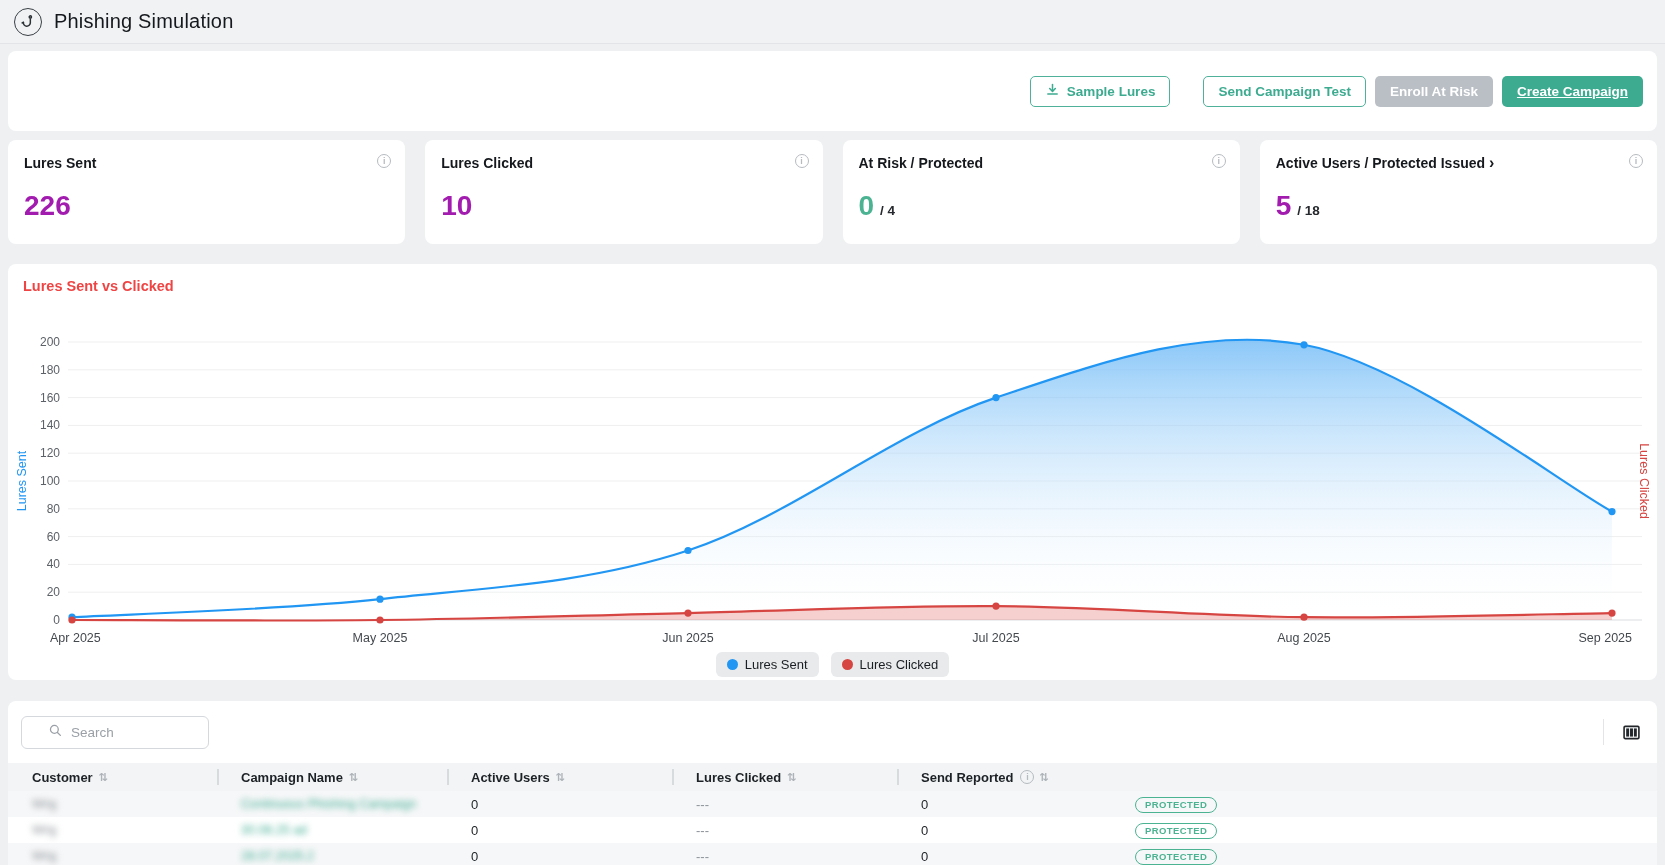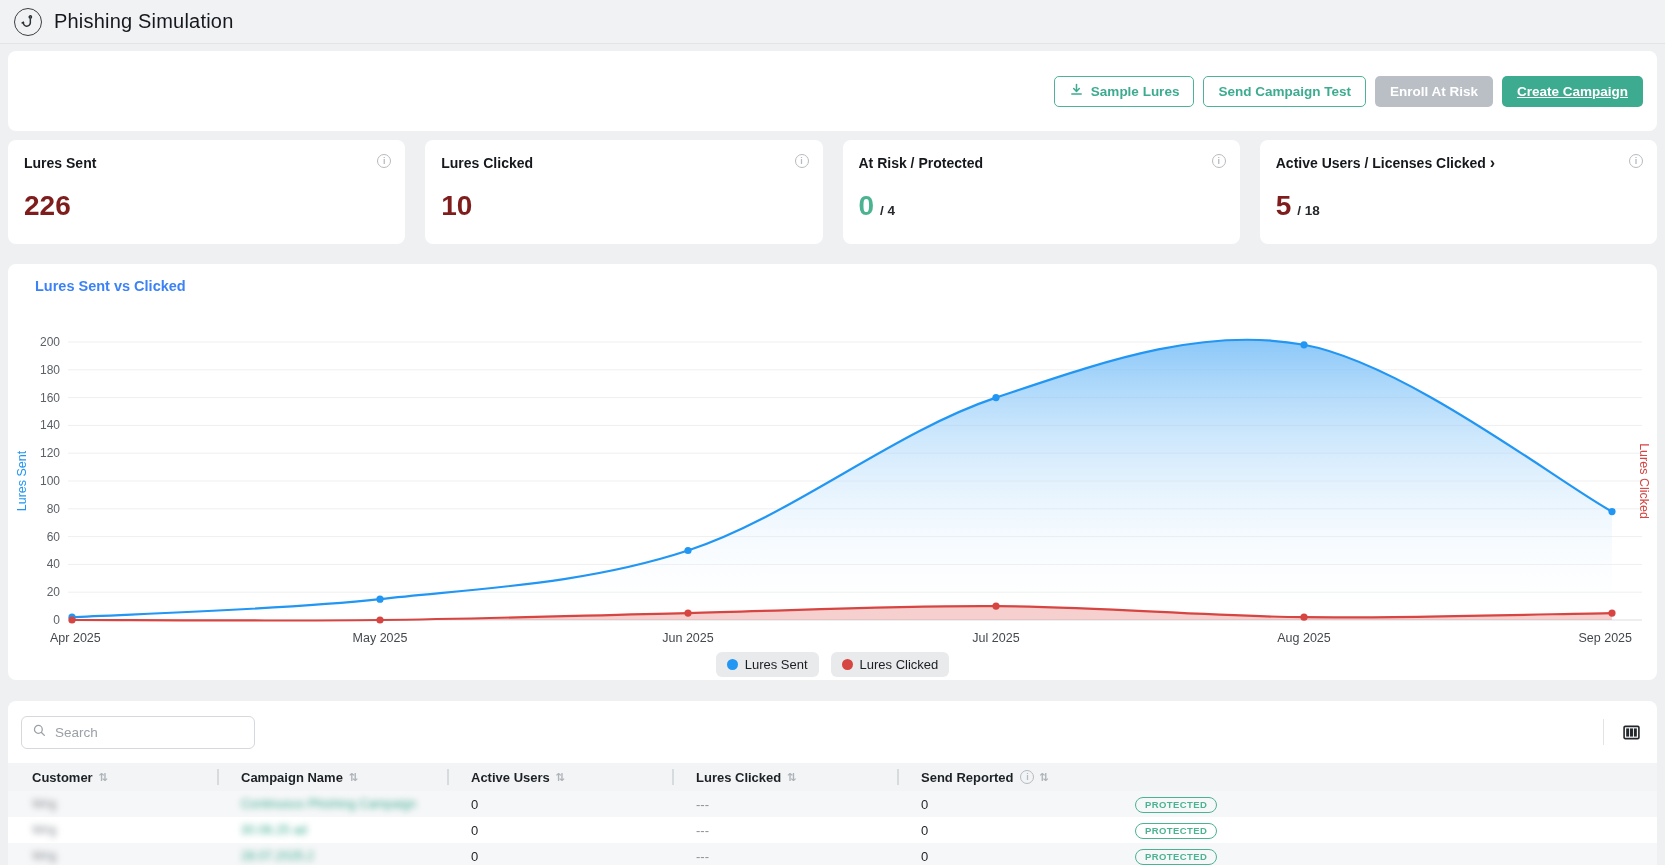--- a/index.html
+++ b/index.html
@@ -12,56 +12,56 @@
   .hook-badge { width:28px; height:28px; border:1.6px solid #3a4045; border-radius:50%;
     display:flex; align-items:center; justify-content:center; background:transparent; }
   .app-title { font-size:20px; font-weight:400; letter-spacing:.2px; color:#15181c; }
 
   
   .toolbar { margin:7px 8px 0 8px; background:#fff; border-radius:8px; height:80px;
     display:flex; align-items:center; justify-content:flex-end; gap:9px; padding:0 14px; }
   .btn { height:31px; padding:0 14px; border-radius:5px; font-size:13.5px; font-weight:700;
     display:inline-flex; align-items:center; gap:7px; cursor:pointer; border:1px solid transparent;
     background:#fff; white-space:nowrap; }
-  .btn.outline { border-color:#4fb199; color:#3dab90; }
+  .btn.outline { border-color:#4fb199; color:#3dab90;margin-left:24px; }
   .btn.disabled { background:#b9bfc5; color:#fff; }
   .btn.primary { background:#3dab90; color:#fff;text-decoration:underline; }
 
   
   .stats { display:flex; gap:20px; margin:9px 8px 0 8px; }
   .stat-card { flex:1; background:#fff; border-radius:8px; height:104px; padding:15px 16px;
     position:relative; }
   .stat-title-row { display:flex; align-items:center; gap:6px; }
   .stat-title { font-size:14px; font-weight:700; color:#15181c; }
   .stat-chevron { font-size:16px; font-weight:700; color:#15181c; margin-left:-2px; line-height:1; }
   .info-icon { position:absolute; top:14px; right:14px; width:14px; height:14px; border:1.2px solid #b6bbc0;
     border-radius:50%; color:#b6bbc0; font-size:9px; display:flex; align-items:center; justify-content:center;
     font-weight:700; cursor:pointer; }
   .stat-value-row { margin-top:19px; display:flex; align-items:baseline; gap:6px; }
-  .stat-value { font-size:28px; font-weight:700; color:#7f1d1d; }
+  .stat-value { font-size:28px; font-weight:700; color:#a21caf; }
   .stat-value.green { color:#4cb392; }
   .stat-suffix { font-size:13.5px; font-weight:600; color:#26292d; }
 
   
   .chart-card { margin:20px 8px 0 8px; background:#fff; border-radius:8px; height:416px; padding:14px 0 0 0; }
-  .chart-title { font-size:14.5px; font-weight:700; padding-left:27px; color:#3b82f6; }
+  .chart-title { font-size:14.5px; font-weight:700; padding-left:15px; color:#ef4444; }
   .chart-svg { display:block; width:1649px; height:352px; margin-top:4px; }
   .tick { font-size:12px; fill:#5c6167; }
   .xtick { font-size:12.5px; fill:#44494e; }
   .axlab { font-size:12.5px; }
   .legend { display:flex; justify-content:center; gap:12px; margin-top:2px; }
   .legend-pill { background:#e8eaec; border-radius:6px; padding:5px 11px; display:flex; align-items:center;
     gap:7px; font-size:13px; color:#1b1e22; cursor:pointer; }
   .legend-dot { width:11px; height:11px; border-radius:50%; }
 
   
   .table-card { margin:21px 8px 0 8px; background:#fff; border-radius:8px 8px 0 0; height:200px; position:relative; }
   .table-toolbar { height:62px; display:flex; align-items:center; justify-content:space-between; padding:0 13px; }
-  .search-box { width:234px; height:33px; border:1px solid #d5d8dc; border-radius:6px; background:#fff;
-    display:flex; align-items:center; padding:0 10px; gap:8px; }
+  .search-box { width:188px; height:33px; border:1px solid #d5d8dc; border-radius:6px; background:#fff;
+    display:flex; align-items:center; padding:0 26px; gap:8px; }
   .search-input { border:none; outline:none; font-size:13.5px; color:#33383d; width:170px; background:transparent;
     font-family:"Liberation Sans", sans-serif; }
   .search-input::placeholder { color:#9aa0a6; }
   .table-tools { display:flex; align-items:center; gap:14px; }
   .tools-divider { width:1px; height:26px; background:#e2e4e7; }
   .cols-btn { width:26px; height:26px; display:flex; align-items:center; justify-content:center; cursor:pointer; }
 
   .grid-table { width:100%; font-size:13px; }
   .thead { display:grid; grid-template-columns:209px 230px 225px 225px 225px 1fr;
     background:#f2f4f5; height:28px; align-items:center; }
@@ -141,21 +141,21 @@
         <span class="stat-title">At Risk / Protected</span>
       </div>
     <span class="info-icon">i</span>
     <div class="stat-value-row">
       <span class="stat-value green">0</span>
       <span class="stat-suffix">/ 4</span>
     </div>
   </div>
   <div class="stat-card">
     <div class="stat-title-row">
-      <span class="stat-title">Active Users / Licenses Clicked</span>
+      <span class="stat-title">Active Users / Protected Issued</span>
       <span class="stat-chevron">›</span>
     </div>
     <span class="info-icon">i</span>
     <div class="stat-value-row">
       <span class="stat-value">5</span>
       <span class="stat-suffix">/ 18</span>
     </div>
   </div>
 </div>
 

